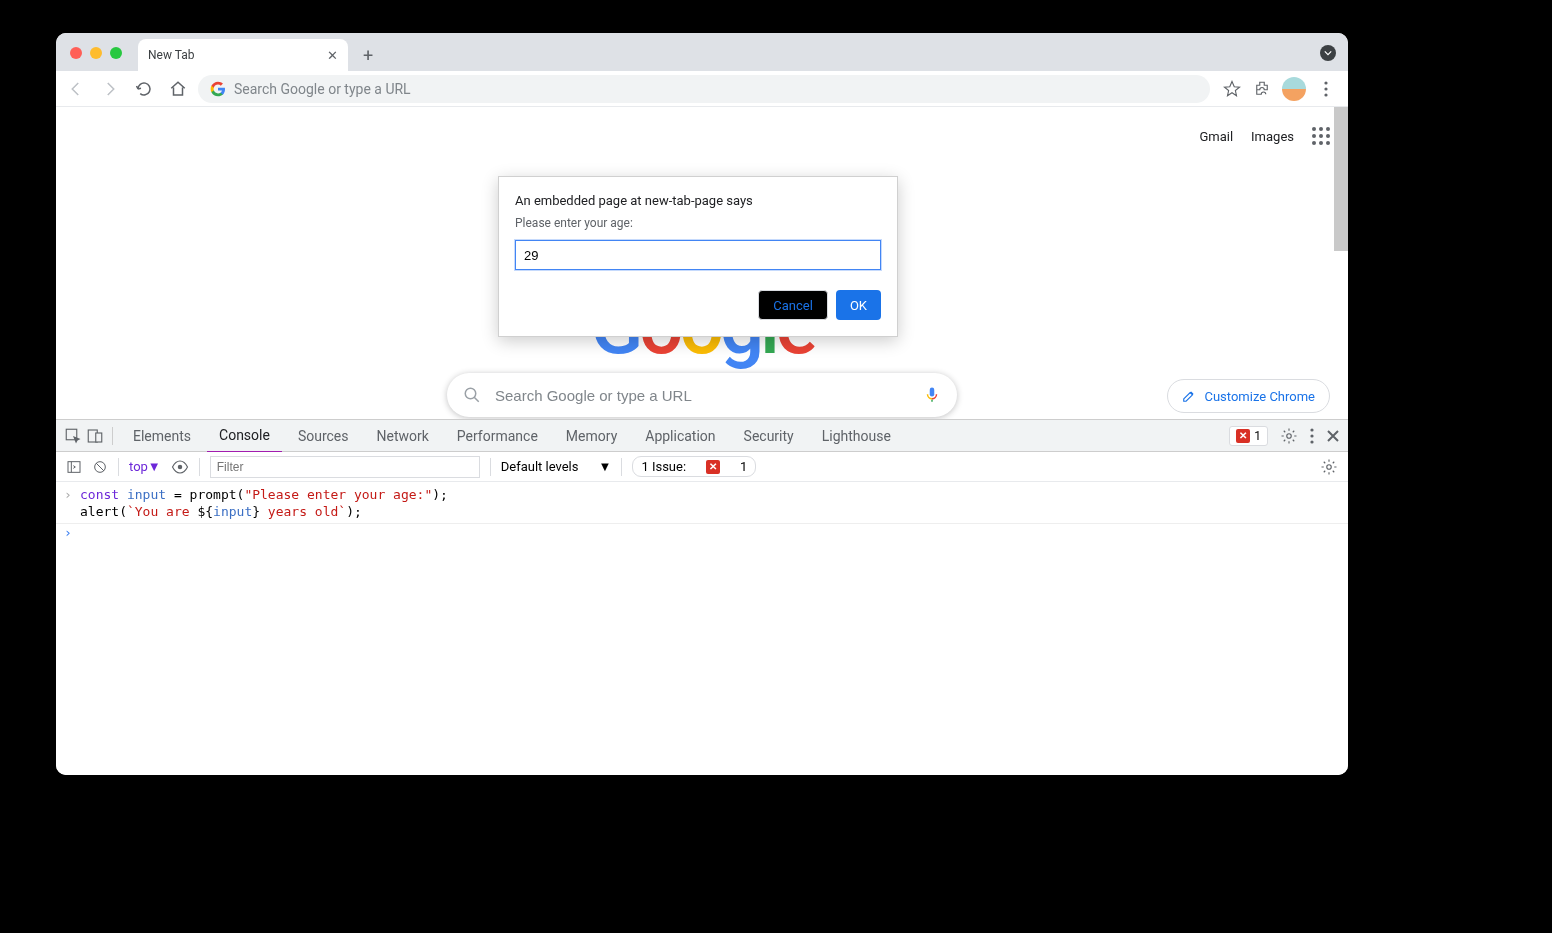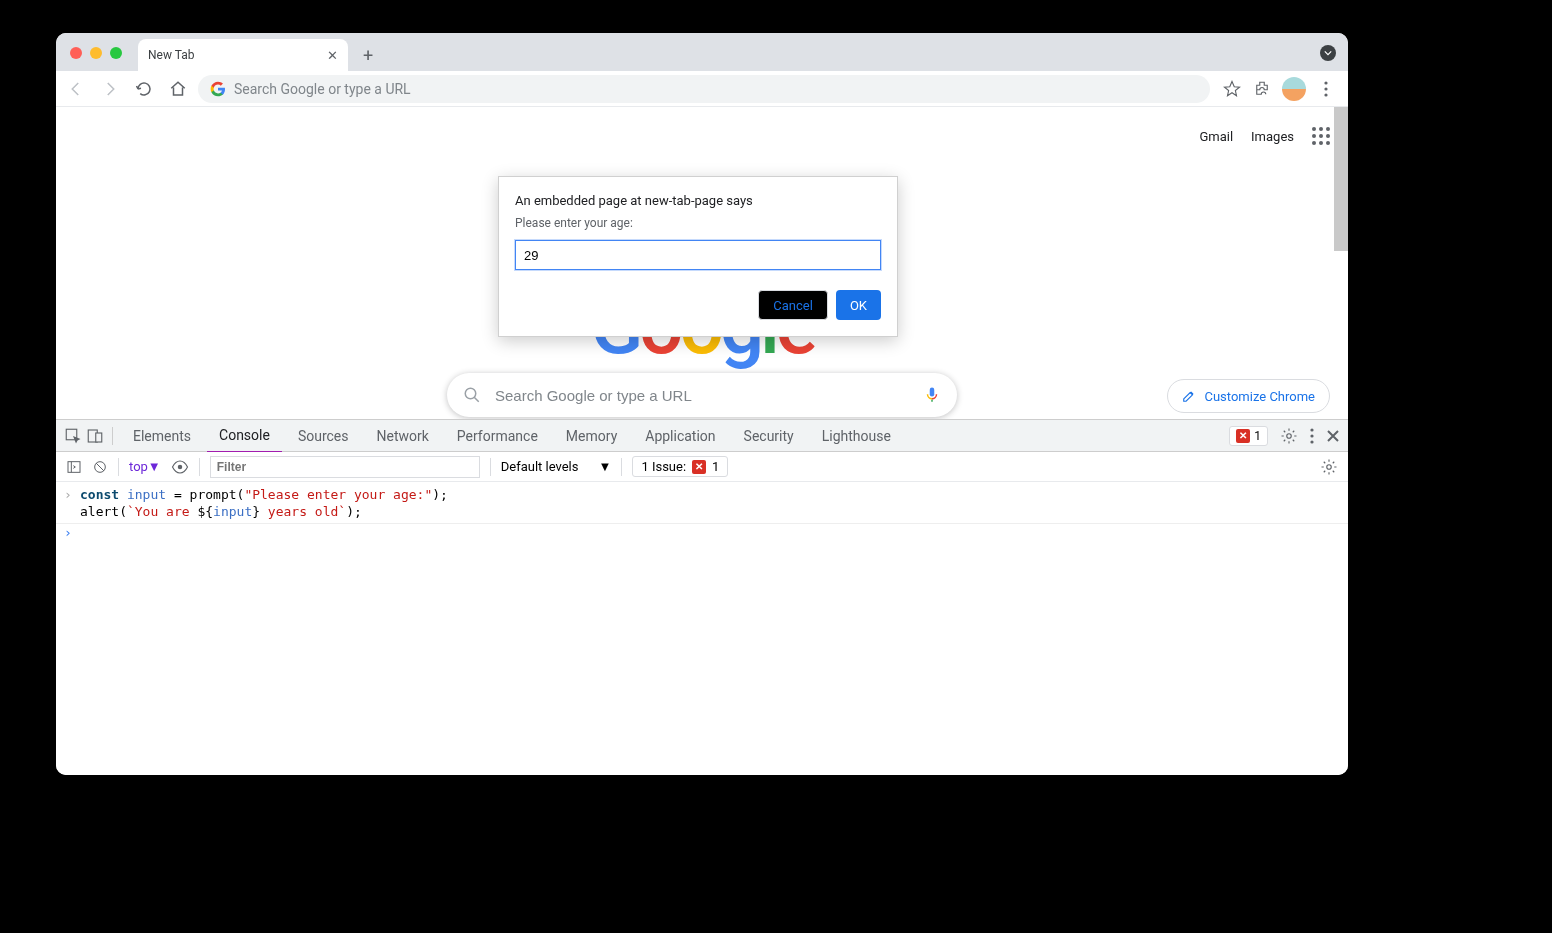--- a/index.html
+++ b/index.html
@@ -272,38 +272,37 @@
 .dt-toolbar .sep { width:1px; height:18px; background:#dadce0; }
 .dt-toolbar .ctx {
   display:flex; align-items:flex-end; font-size:13px; color:#6d28d9;
 }
 .dt-filter {
   width: 270px;
   height: 22px;
   border: 1px solid #dadce0;
   padding: 0 6px;
   font-size: 12px;
-  font-weight: bold;
 }
 .dt-levels { display:flex;align-items:center;gap:20px; font-size:13px;justify-content:center;}
-.dt-issues-pill { display:flex;align-items:center;gap:6px; border:1px solid #dadce0; padding:2px 8px; border-radius:3px; font-size:13px;}
+.dt-issues-pill { display:flex;align-items:center;gap:20px; border:1px solid #dadce0; padding:2px 8px; border-radius:9px; font-size:13px;}
 .dt-gear-right { margin-left:auto; }
 
 .dt-console {
   flex: 1;
   font-family: Menlo, Consolas, monospace;
   font-size: 13px;
   padding: 4px 0;
   overflow: auto;
 }
 .dt-line { display:flex; padding: 1px 8px; }
 .dt-caret { width: 16px; color:#a9a9a9; }
 .dt-line.prompt .dt-caret { color:#367cf1; }
 .dt-code { white-space: pre; }
-.k-keyword { color:#0c4a6e;font-weight:bold; }
+.k-keyword { color:#6d28d9; }
 .k-ident { color:#3b6fc4; }
 .k-func { color:#000; }
 .k-str { color:#c41a16; }
 .k-tmpl { color:#c41a16; }
 .k-plain { color:#000; }
 .dt-line.borderbottom { border-bottom: 1px solid #eee; padding-bottom:4px; }
 
 svg { display:block; }
 </style>
 </head>

